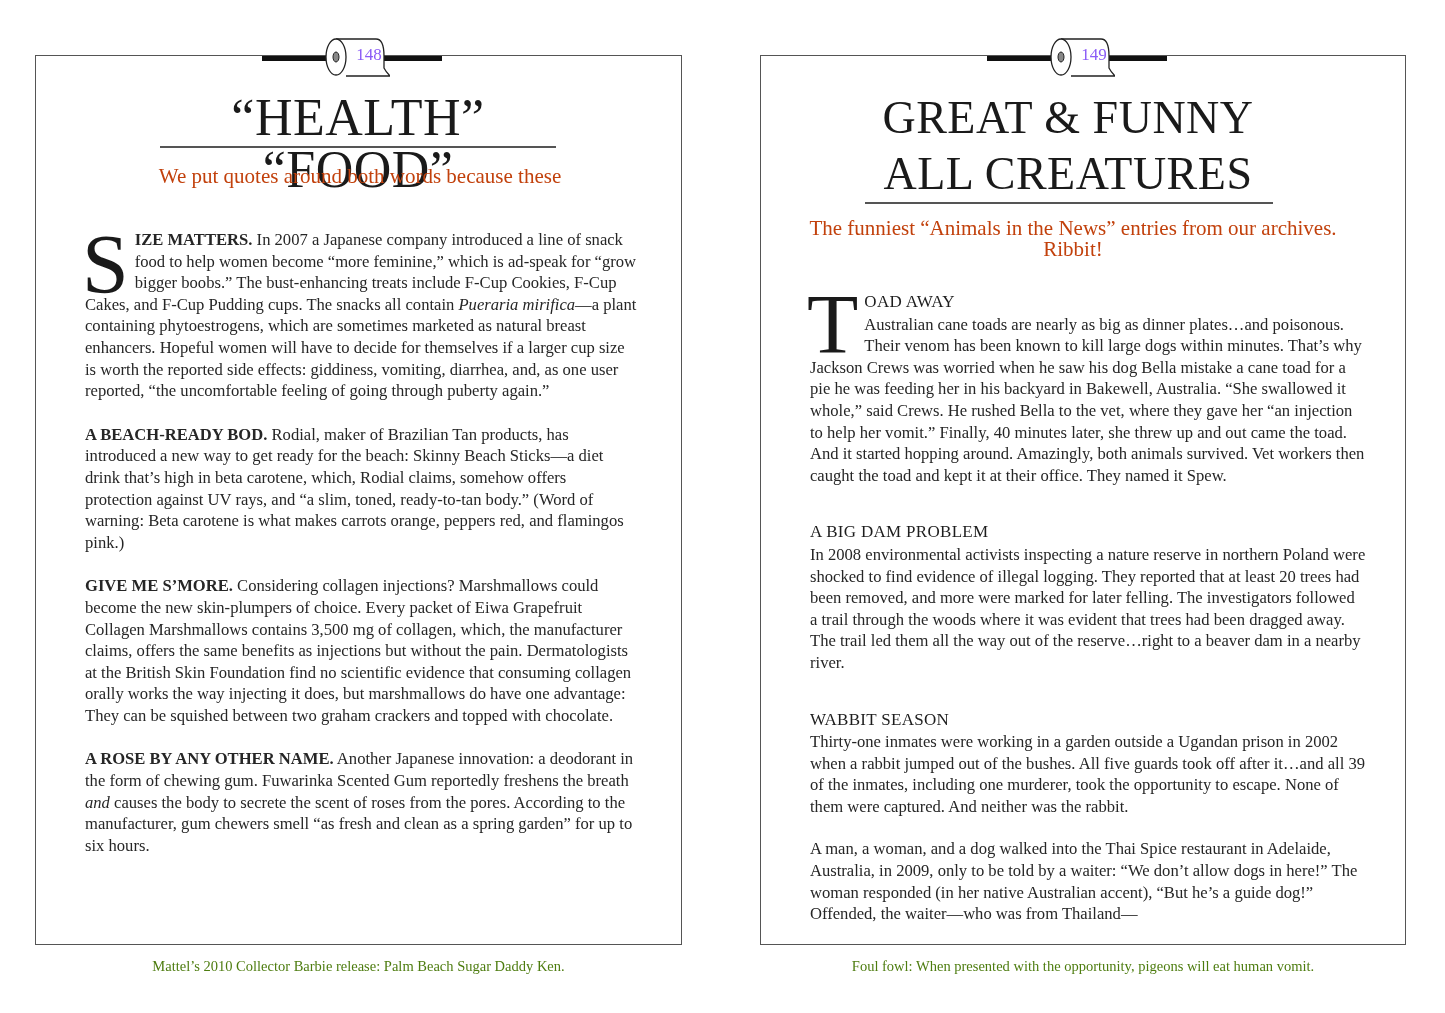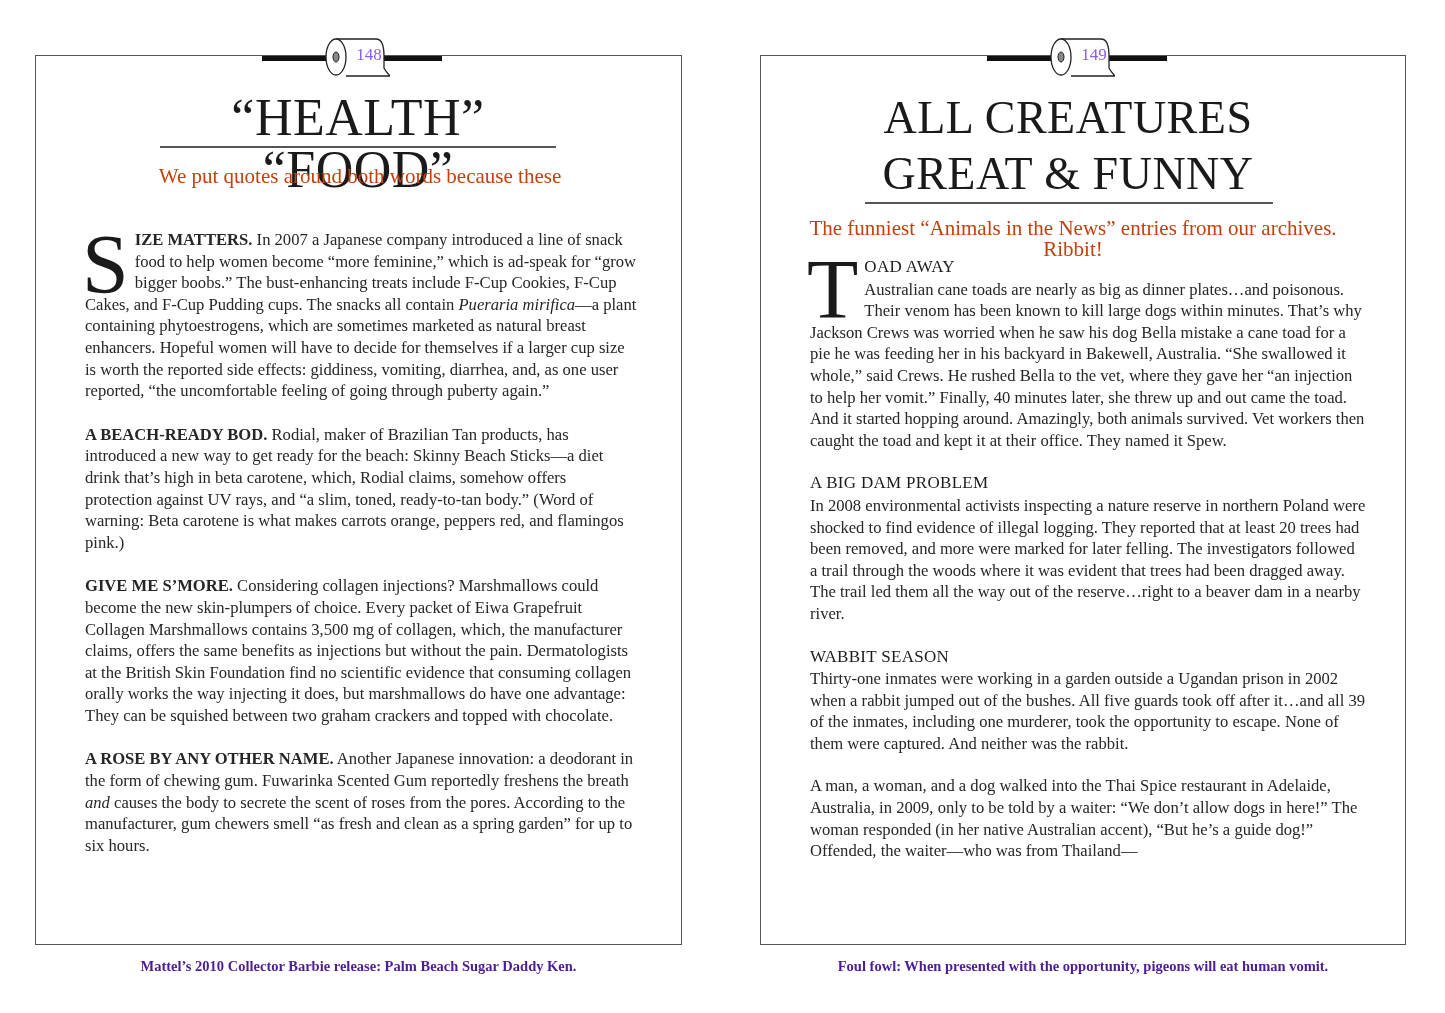--- a/index.html
+++ b/index.html
@@ -34,23 +34,23 @@
   .col { position: absolute; font-size: 16.6px; line-height: 21.6px; color: #262626; }
   #left-col  { left: 85px;  top: 229px; width: 552px; }
   #right-col { left: 810px; top: 256px; width: 556px; }
 
   .entry { margin: 0 0 22px 0; }
   .entry .head { font-weight: bold; margin-top: 44px; }
   .dropcap { float: left; font-size: 84px; line-height: 64px; margin: 4px 6px -4px -3px; color: #1a1a1a; }
   .dropcap-t { float: left; font-size: 84px; line-height: 64px; margin: 2px 6px -4px -3px; color: #1a1a1a; }
 
   .r-entry { margin: 0 0 21px 0; }
-  .r-head { display: block; font-size: 17px; letter-spacing: 0.3px; color: #1d1d1d; margin-bottom: 1px; }
+  .r-head { display: block; font-size: 17px; letter-spacing: 0.3px; color: #1d1d1d; margin-bottom: 1px; margin-top: 35px; }
 
-  .footer { position: absolute; top: 958px; font-weight: bold; font-size: 14.5px; text-align: center; color: #4c1d95; }
+  .footer { position: absolute; top: 958px; font-weight: normal; font-size: 14.5px; text-align: center; color: #4d7c0f; }
   #left-footer  { left: 35px;  width: 647px; }
   #right-footer { left: 760px; width: 646px; }
 </style>
 </head>
 <body>
 
 <div id="left-box" class="page-box"></div>
 
 <div id="left-header" class="page-header">
   <div class="bar l"></div>
@@ -94,22 +94,22 @@
   <div class="bar r"></div>
   <svg width="66" height="42" viewBox="0 0 66 42">
     <path d="M12 3 H52 C58 3 60 10 60 20 L60 32 C62 36 64 38 66 40 H22" fill="#fff" stroke="#222" stroke-width="1.3"></path>
     <ellipse cx="12" cy="21" rx="10" ry="18" fill="#fff" stroke="#222" stroke-width="1.3"></ellipse>
     <ellipse cx="12" cy="21" rx="3" ry="5" fill="#888" stroke="#222" stroke-width="1"></ellipse>
   </svg>
   <div class="page-num">149</div>
 </div>
 
 <h1 id="right-title" class="title">
+  <div>GREAT &amp; FUNNY</div>
   <div>ALL CREATURES</div>
-  <div>GREAT &amp; FUNNY</div>
 </h1>
 <div id="right-rule" class="title-rule"></div>
 
 <div id="right-intro" class="intro">The funniest “Animals in the News” entries from our archives. Ribbit!</div>
 
 <div id="right-col" class="col">
   <div class="r-entry">
     <span class="dropcap-t">T</span><span class="r-head">OAD AWAY</span><span>Australian cane toads are nearly as big as dinner plates…and poisonous. Their venom has been known to kill large dogs within minutes. That’s why Jackson Crews was worried when he saw his dog Bella mistake a cane toad for a pie he was feeding her in his backyard in Bakewell, Australia. “She swallowed it whole,” said Crews. He rushed Bella to the vet, where they gave her “an injection to help her vomit.” Finally, 40 minutes later, she threw up and out came the toad. And it started hopping around. Amazingly, both animals survived. Vet workers then caught the toad and kept it at their office. They named it Spew.</span>
   </div>
   <div class="r-entry">

